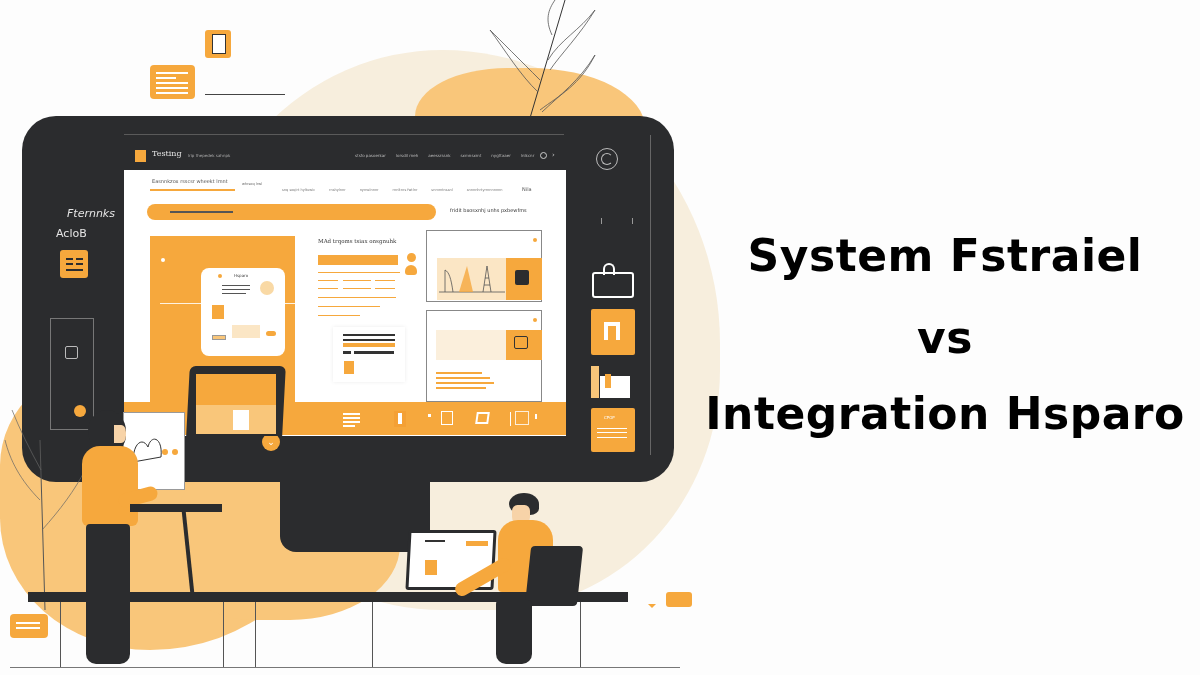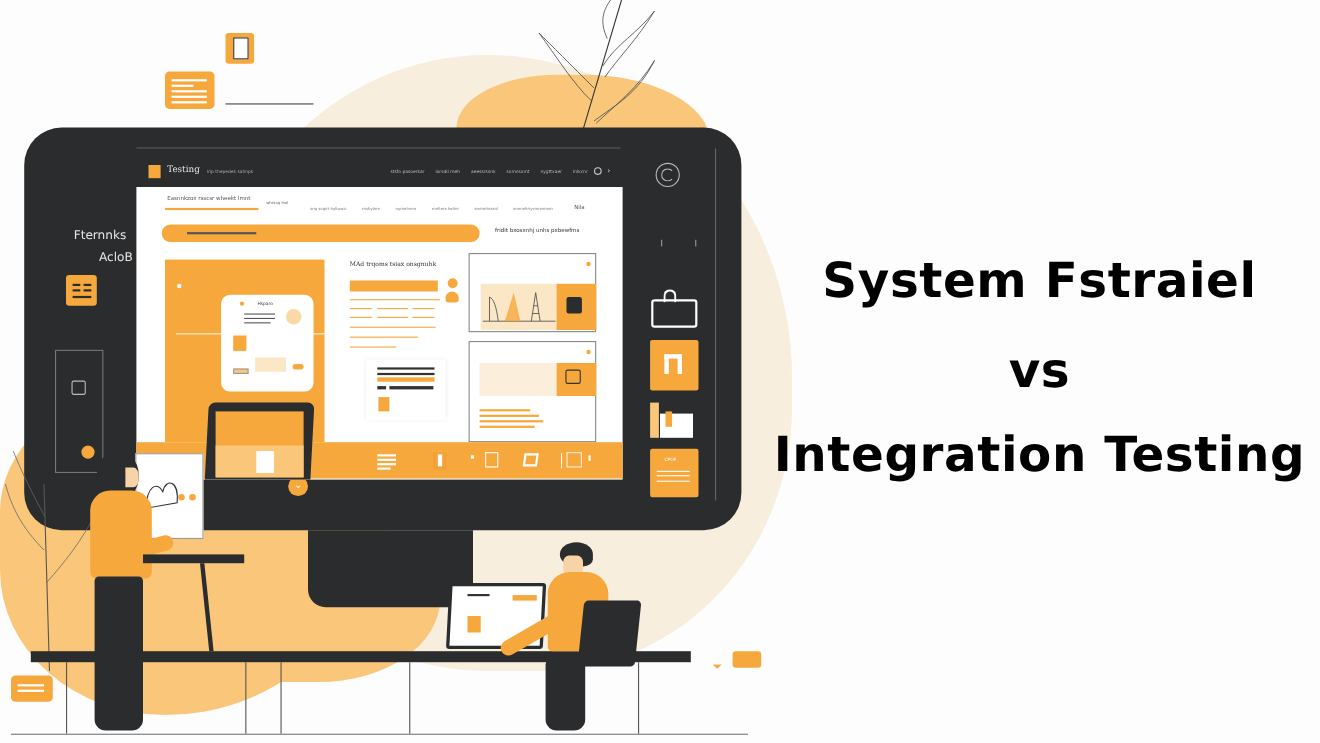--- a/index.html
+++ b/index.html
@@ -246,22 +246,22 @@
   </div>
 <div class="abs" style="left:428px;top:414px;width:3px;height:3px;background:#fff;"></div>
 <div class="abs" style="left:441px;top:411px;width:12px;height:14px;border:1px solid #fff;"></div>
 <div class="abs" style="left:476px;top:412px;width:13px;height:12px;border:2px solid #fff;transform:skewX(-8deg);"></div>
 <div class="abs" style="left:510px;top:412px;width:1px;height:14px;background:#fff;"></div>
 <div class="abs" style="left:515px;top:411px;width:14px;height:14px;border:1px solid #fff;opacity:.8;"></div>
 <div class="abs" style="left:535px;top:414px;width:2px;height:5px;background:#fff;"></div>
 
 <div class="abs" style="left:262px;top:433px;width:18px;height:18px;background:#f6a83d;border-radius:50%;color:#fff;font-size:9px;text-align:center;line-height:18px;">⌄</div>
 
-<div class="abs bezel-text" style="left:67px;top:207px;">Fternnks</div>
-<div class="abs bezel-text" style="left:90px;top:227px;">AcloB</div>
+<div class="abs bezel-text" style="left:67px;top:207px;font-style:italic;">Fternnks</div>
+<div class="abs bezel-text" style="left:56px;top:227px;">AcloB</div>
 <div class="abs bezel-menu"></div>
 <div class="abs" style="left:66px;top:258px;width:7px;height:2px;background:#2b2c2e;"></div>
 <div class="abs" style="left:76px;top:258px;width:7px;height:2px;background:#2b2c2e;"></div>
 <div class="abs" style="left:66px;top:263px;width:7px;height:2px;background:#2b2c2e;"></div>
 <div class="abs" style="left:76px;top:263px;width:7px;height:2px;background:#2b2c2e;"></div>
 <div class="abs" style="left:66px;top:269px;width:17px;height:2px;background:#2b2c2e;"></div>
 <div class="abs bezel-box"></div>
 <div class="abs bezel-sq"></div>
 <div class="abs bezel-dot"></div>
 
@@ -331,13 +331,13 @@
 <div class="abs dark" style="left:496px;top:600px;width:36px;height:64px;border-radius:4px 4px 10px 10px;"></div>
 
 <div class="abs orange" style="left:10px;top:614px;width:38px;height:24px;border-radius:4px;"></div>
 <div class="abs" style="left:16px;top:622px;width:24px;height:2px;background:#fff;"></div>
 <div class="abs" style="left:16px;top:627px;width:24px;height:2px;background:#fff;"></div>
 <div class="abs orange" style="left:666px;top:592px;width:26px;height:15px;border-radius:3px;"></div>
 <div class="abs" style="left:648px;top:604px;width:0;height:0;border-left:4px solid transparent;border-right:4px solid transparent;border-top:4px solid #f6a83d;"></div>
 
 <div class="title title-1">System Fstraiel</div>
 <div class="title title-2">vs</div>
-<div class="title title-3">Integration Testing</div>
+<div class="title title-3">Integration Hsparo</div>
 
 </body></html>

